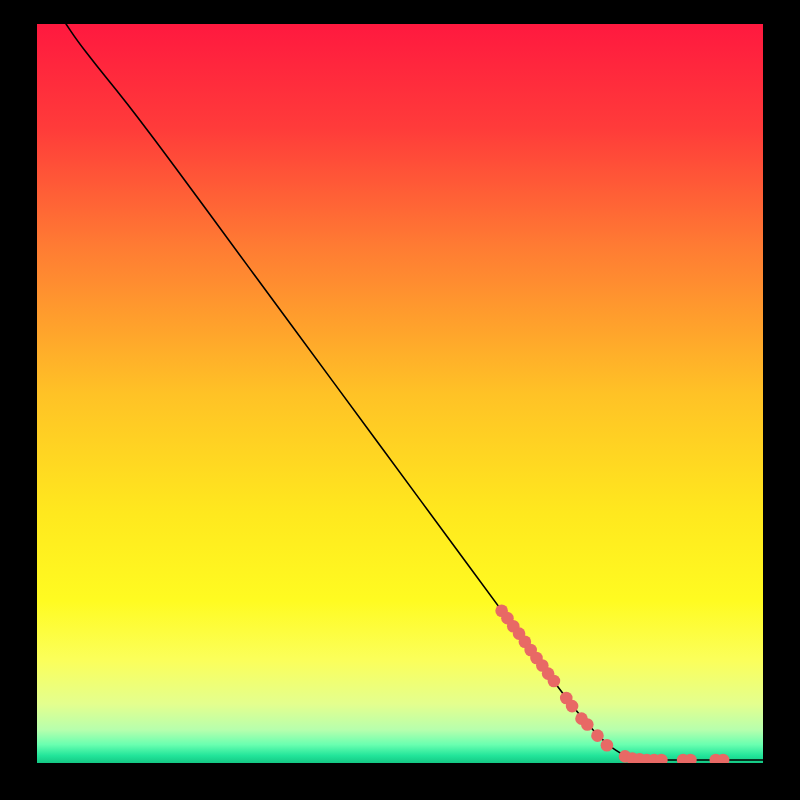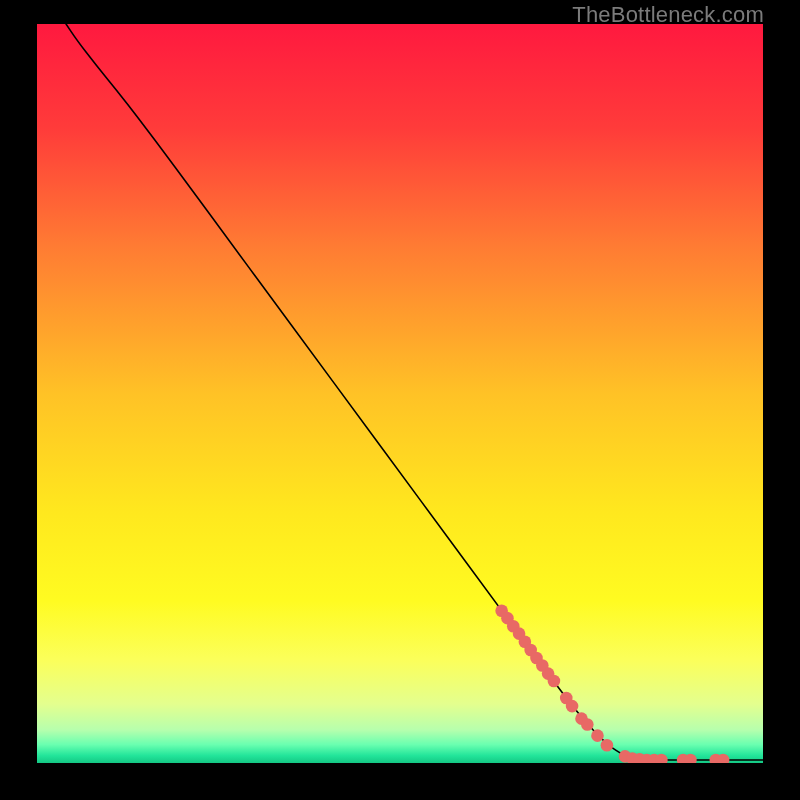--- a/index.html
+++ b/index.html
@@ -31,21 +31,20 @@
     color: #7b7b7b;
     font-size: 22px;
     font-weight: 500;
     letter-spacing: 0.2px;
   }
 </style>
 </head>
 <body>
 
 <div class="stage">
-  <div class="watermark">TheBottleneck.com</div>
   <svg class="plot" viewBox="0 0 726 739" preserveAspectRatio="none">
     <defs>
       <linearGradient id="bg-grad" x1="0" y1="0" x2="0" y2="1">
           <stop offset="0%" stop-color="#ff193f"></stop>
           <stop offset="14.000000000000002%" stop-color="#ff3b3a"></stop>
           <stop offset="30%" stop-color="#ff7b33"></stop>
           <stop offset="50%" stop-color="#ffc226"></stop>
           <stop offset="66%" stop-color="#ffe81e"></stop>
           <stop offset="78%" stop-color="#fffb21"></stop>
           <stop offset="86%" stop-color="#fbff5a"></stop>

